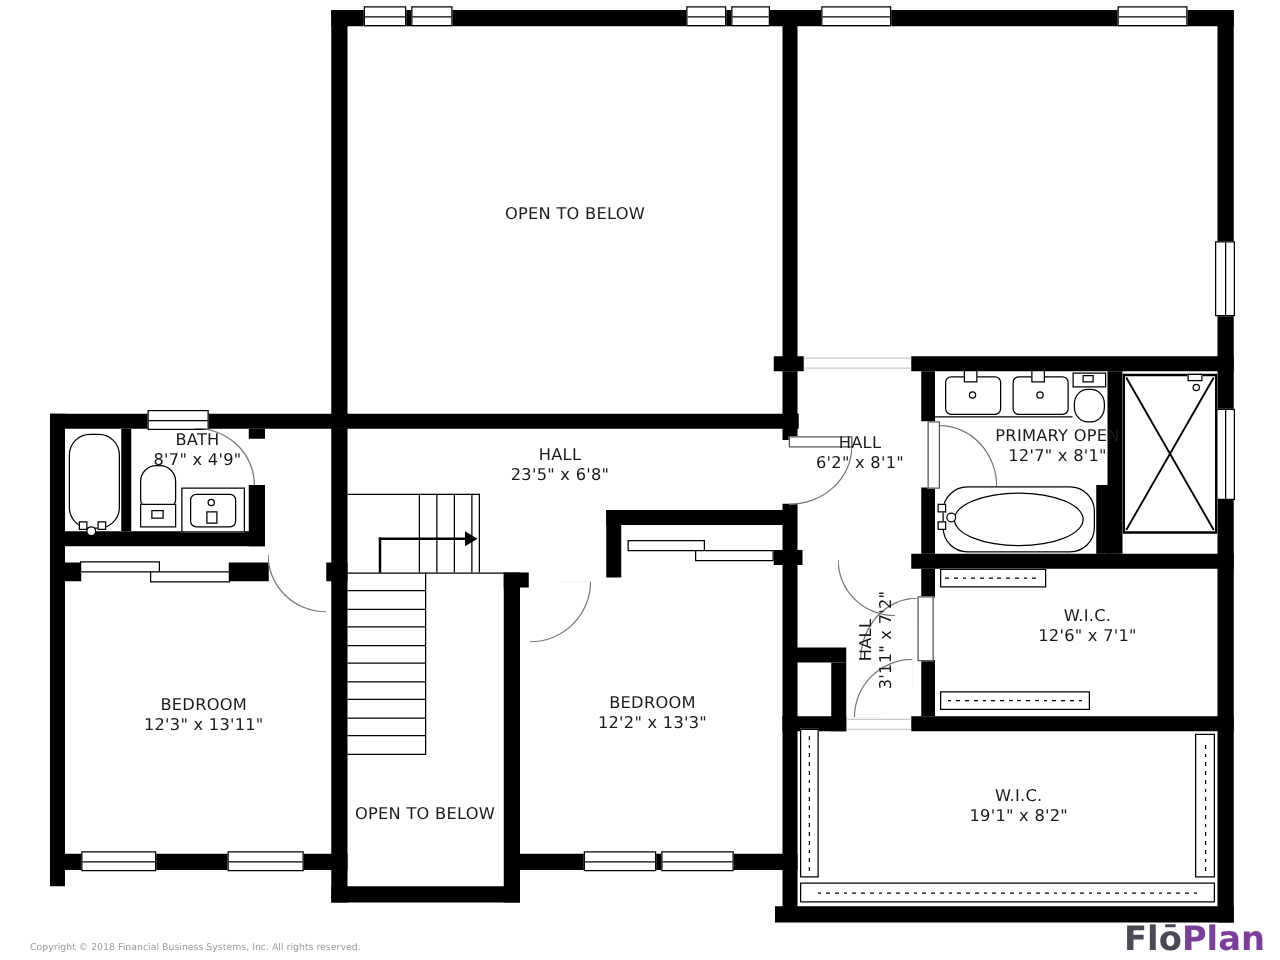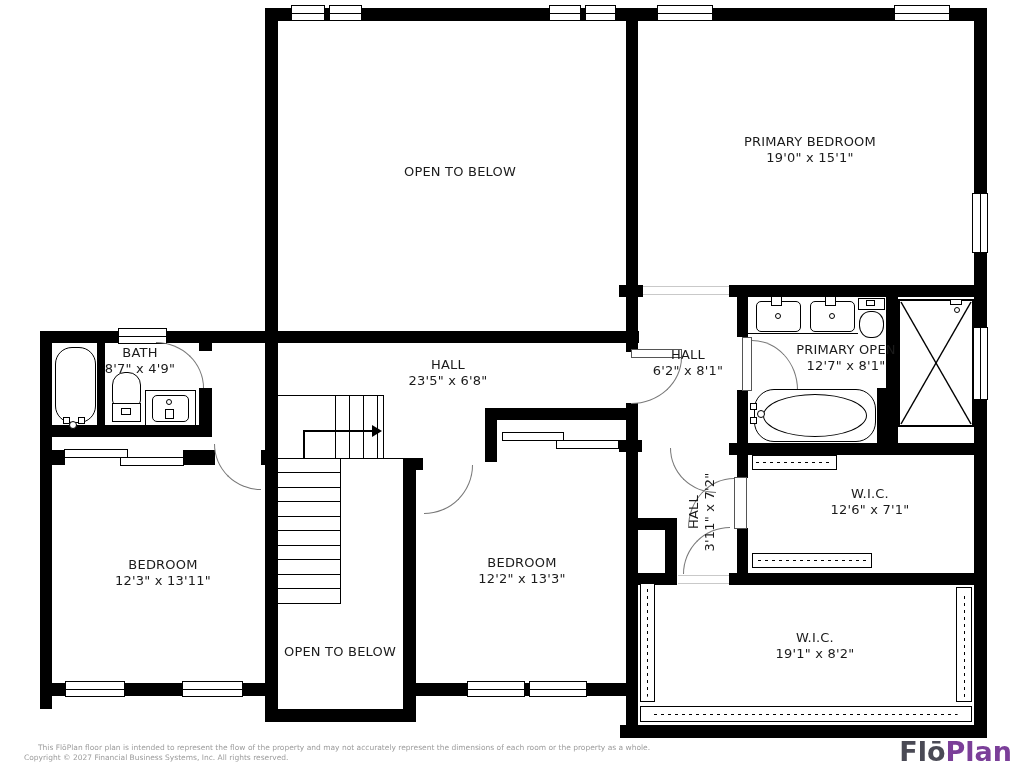--- a/index.html
+++ b/index.html
@@ -169,25 +169,21 @@
 
   <div class="rod h" style="left:752px;top:455px;width:85px;height:15px"></div>
   <div class="rod h" style="left:752px;top:553px;width:120px;height:15px"></div>
   <div class="rod v" style="left:640px;top:583px;width:15px;height:119px"></div>
   <div class="rod v" style="left:956px;top:587px;width:16px;height:115px"></div>
   <div class="rod h" style="left:640px;top:706px;width:332px;height:16px"></div>
 
   <div class="rl" style="left:460px;top:172px">
     <div>OPEN TO BELOW</div>
   </div>
-  <div class="rl" style="left:810px;top:150px">
-    <div>PRIMARY BEDROOM</div>
-    <div>19'0" x 15'1"</div>
-  </div>
-  <div class="rl" style="left:140px;top:361px">
+  <div class="rl" style="left:158px;top:361px">
     <div>BATH</div>
     <div>8'7" x 4'9"</div>
   </div>
   <div class="rl" style="left:448px;top:373px">
     <div>HALL</div>
     <div>23'5" x 6'8"</div>
   </div>
   <div class="rl" style="left:688px;top:363px">
     <div>HALL</div>
     <div>6'2" x 8'1"</div>
@@ -213,17 +209,16 @@
     <div>12'6" x 7'1"</div>
   </div>
   <div class="rl" style="left:340px;top:652px">
     <div>OPEN TO BELOW</div>
   </div>
   <div class="rl" style="left:815px;top:646px">
     <div>W.I.C.</div>
     <div>19'1" x 8'2"</div>
   </div>
 
-  <div class="foot" style="left:38px;top:743px">This FlōPlan floor plan is intended to represent the flow of the property and may not accurately represent the dimensions of each room or the property as a whole.</div>
-  <div class="foot" style="left:24px;top:753px">Copyright © 2027 Financial Business Systems, Inc. All rights reserved.</div>
+  <div class="foot" style="left:24px;top:753px">Copyright © 2018 Financial Business Systems, Inc. All rights reserved.</div>
   <div class="logo"><span style="color: rgb(74, 74, 85);">Flō</span><span style="color: rgb(123, 63, 153); margin-top: 17px;">Plan</span></div>
 
 </div>
 
 </body></html>

